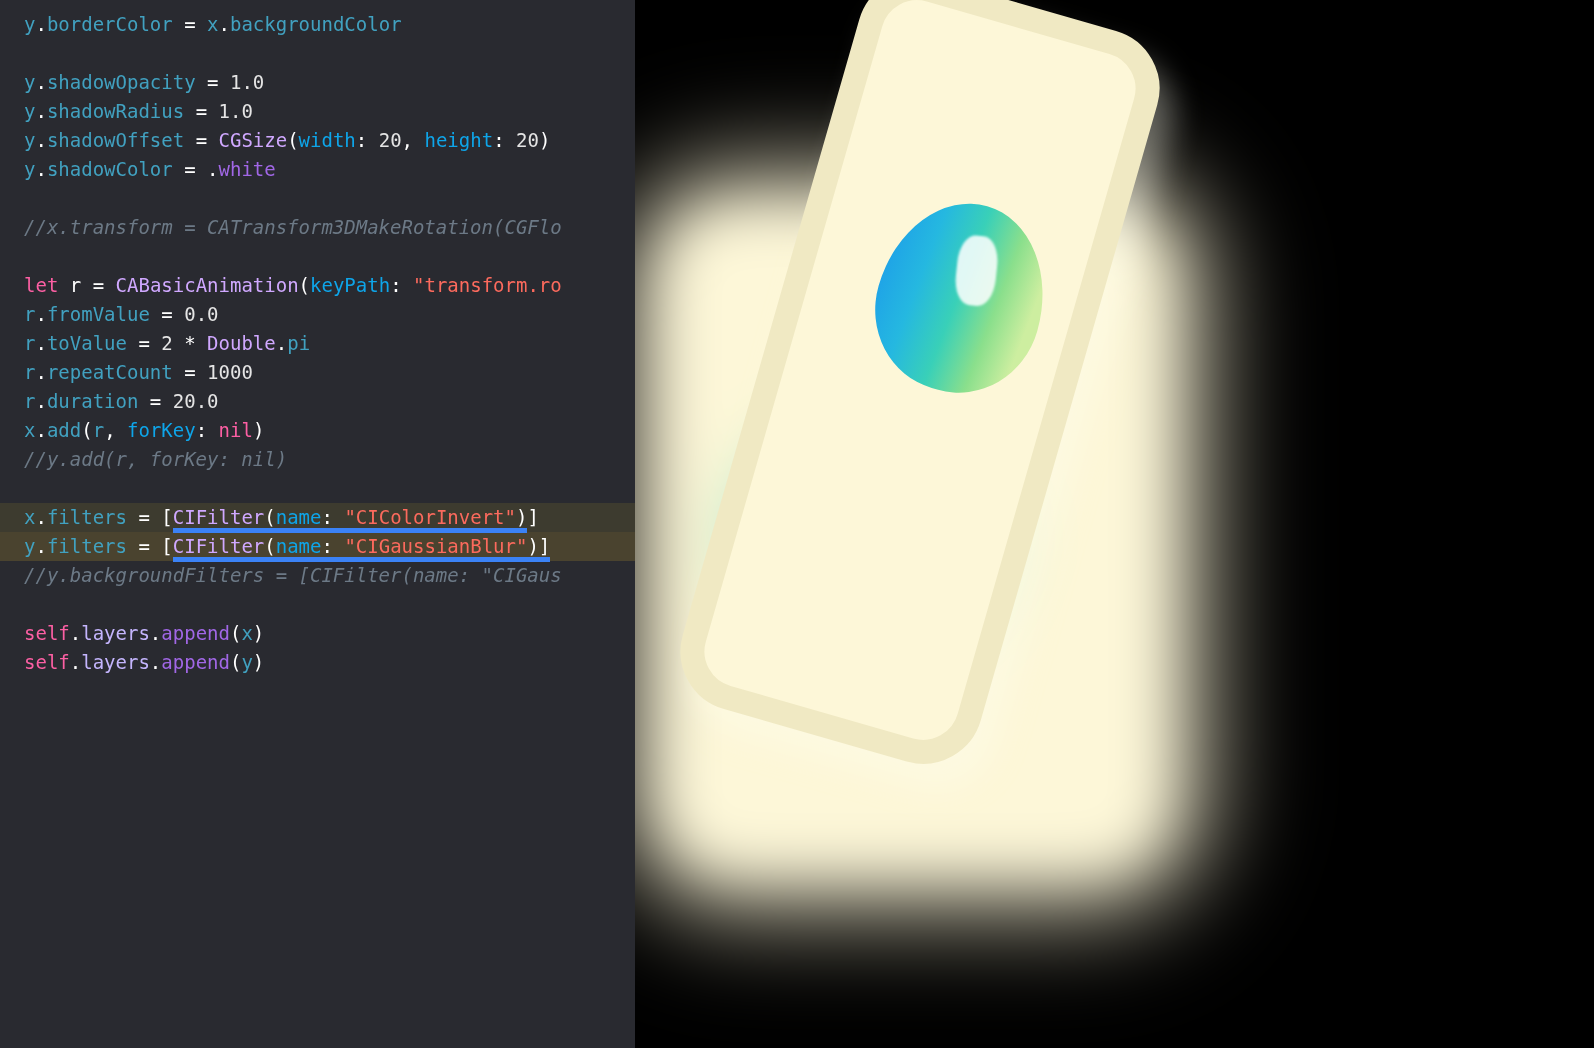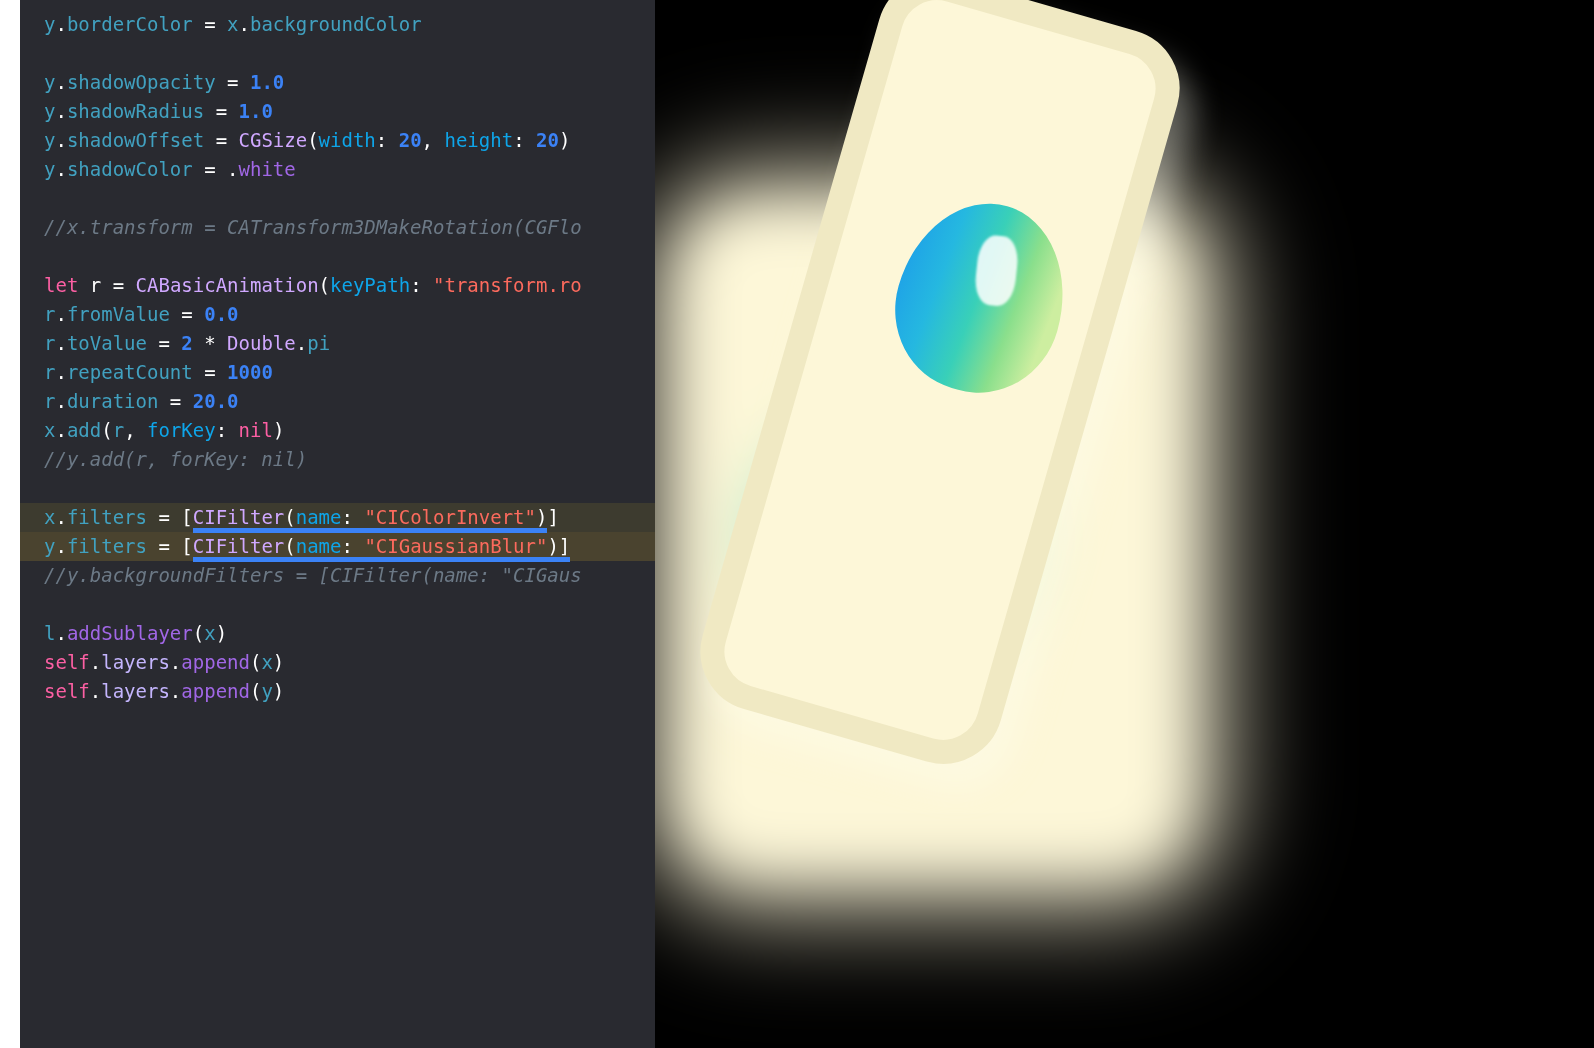--- a/index.html
+++ b/index.html
@@ -1,36 +1,36 @@
 <!DOCTYPE html>
 <html><head>
 <meta charset="utf-8">
 <style>
   * { margin: 0; padding: 0; box-sizing: border-box; }
   html, body { width: 1594px; height: 1048px; overflow: hidden; font-family: 'SF Mono', 'Menlo', 'Monaco', 'Consolas', monospace; }
-  .container { display: flex; width: 100%; height: 100%; padding-left: 20px; }
+  .container { display: flex; width: 100%; height: 100%; }
   
   
   .editor-pane {
     width: 635px;
     height: 100%;
     background: #292a30;
     padding: 10px 0 0 24px;
     font-size: 19px;
     line-height: 29px;
     color: #d0d0d0;
     overflow: hidden;
     position: relative;
   }
   .line { white-space: pre; font-family: inherit; }
   .tok-prop     { color: #41a1c0; }        
   .tok-local    { color: #41a1c0; }        
   .tok-keyword  { color: #fc5fa3; }        
   .tok-type     { color: #d0a8ff; }        
-  .tok-num      { color: #3b82f6; font-weight: bold; }        
+  .tok-num      { color: #e5e5e5; }        
   .tok-label    { color: #0ea5e9; }        
   .tok-str      { color: #fc6a5d; }        
   .tok-punc     { color: #ffffff; }        
   .tok-plain    { color: #ffffff; }
   .tok-comment  { color: #6c7986; font-style: italic; }
   .tok-enumcase { color: #a167e6; text-align: right; }        
   .tok-selfprop { color: #c4b5fd; }        
   .tok-method   { color: #a167e6; }        
   
   .hl-line-1 { background: #3d3b2f; margin-left:-24px; padding-left:24px; }
@@ -151,21 +151,20 @@
     <div class="line">&nbsp;</div>
 
     <div class="line hl-line-1"><span class="tok-local">x</span><span class="tok-punc">.</span><span class="tok-prop">filters</span><span class="tok-punc"> = [</span><span class="tok-type underline">CIFilter</span><span class="tok-punc underline">(</span><span class="tok-label underline">name</span><span class="tok-punc underline">: </span><span class="tok-str underline">"CIColorInvert"</span><span class="tok-punc underline">)</span><span class="tok-punc">]</span></div>
 
     <div class="line hl-line-2"><span class="tok-local">y</span><span class="tok-punc">.</span><span class="tok-prop">filters</span><span class="tok-punc"> = [</span><span class="tok-type underline">CIFilter</span><span class="tok-punc underline">(</span><span class="tok-label underline">name</span><span class="tok-punc underline">: </span><span class="tok-str underline">"CIGaussianBlur"</span><span class="tok-punc underline">)</span><span class="tok-punc underline">]</span></div>
 
     <div class="line"><span class="tok-comment">//y.backgroundFilters = [CIFilter(name: "CIGaus</span></div>
 
     <div class="line">&nbsp;</div>
 
-    <div class="line"><span class="tok-local">l</span><span class="tok-punc">.</span><span class="tok-method">addSublayer</span><span class="tok-punc">(</span><span class="tok-local">x</span><span class="tok-punc">)</span></div>
 
 
     <div class="line"><span class="tok-keyword">self</span><span class="tok-punc">.</span><span class="tok-selfprop">layers</span><span class="tok-punc">.</span><span class="tok-method">append</span><span class="tok-punc">(</span><span class="tok-local">x</span><span class="tok-punc">)</span></div>
 
     <div class="line"><span class="tok-keyword">self</span><span class="tok-punc">.</span><span class="tok-selfprop">layers</span><span class="tok-punc">.</span><span class="tok-method">append</span><span class="tok-punc">(</span><span class="tok-local">y</span><span class="tok-punc">)</span></div>
 
   </div>
 
   <div class="preview-pane">
     <div class="layer-y">

